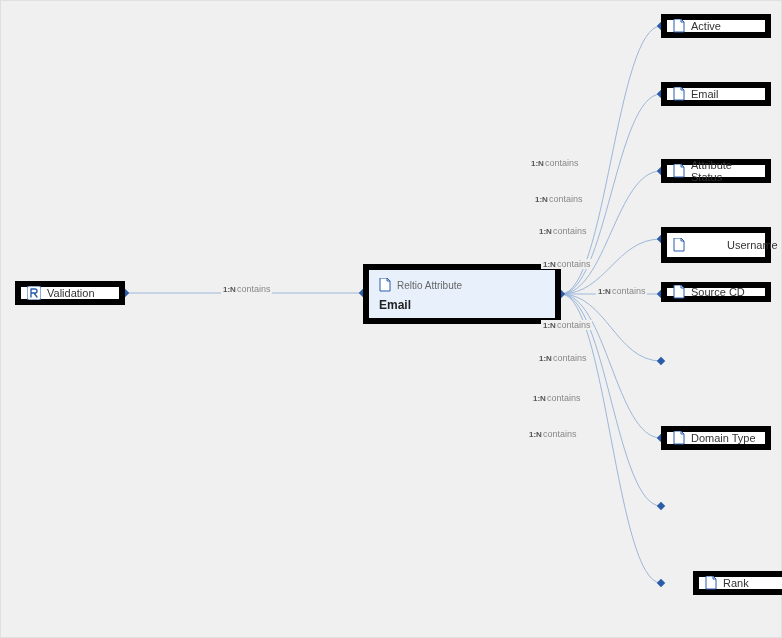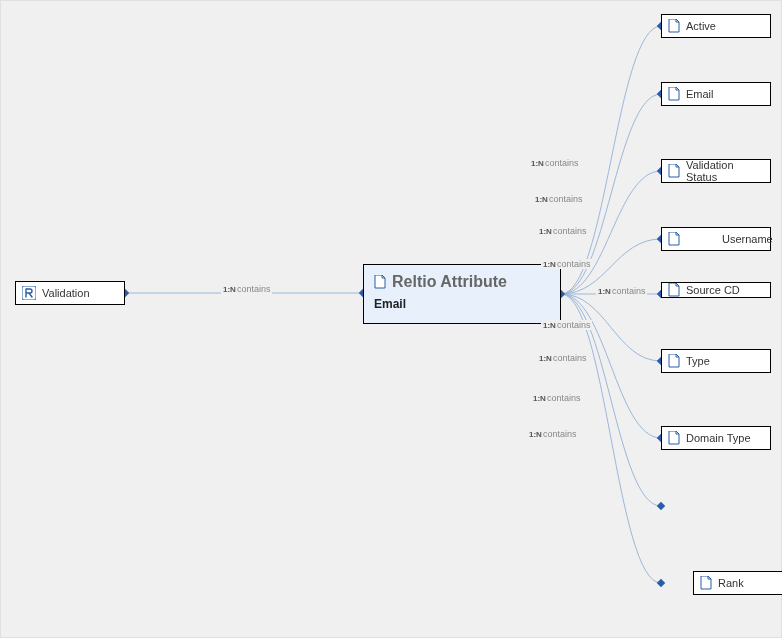--- a/index.html
+++ b/index.html
@@ -23,21 +23,21 @@
   svg.edges {
     position: absolute;
     left: 0; top: 0;
     width: 782px;
     height: 638px;
     pointer-events: none;
   }
   .node {
     position: absolute;
     background: #ffffff;
-    border: 1px solid #000000;
+    border: 6px solid #000000;
     box-sizing: border-box;
     display: flex;
     align-items: center;
     padding: 4px 6px;
     gap: 6px;
   }
   .node.center {
     background: #e7f0fb;
     flex-direction: column;
     align-items: flex-start;
@@ -45,22 +45,21 @@
     padding: 8px 10px;
     gap: 6px;
   }
   .node .title-row {
     display: flex;
     align-items: center;
     gap: 6px;
   }
   .node .subtitle {
     color: #666;
-    font-size: 16px;
-    font-weight: bold;
+    font-size: 10px;
   }
   .node .main-title {
     font-weight: 600;
     font-size: 12px;
     color: #222;
   }
   .page-icon {
     width: 12px;
     height: 14px;
     flex: 0 0 auto;
@@ -165,40 +164,34 @@
   <div class="node" style="left:660px; top:81px; width:110px; height:24px;">
     <svg class="page-icon" viewBox="0 0 12 14">
         <use href="#pageIcon"></use>
       </svg>
     <span>Email</span>
   </div>
   <div class="node" style="left:660px; top:158px; width:110px; height:24px;">
     <svg class="page-icon" viewBox="0 0 12 14">
         <use href="#pageIcon"></use>
       </svg>
-    <span>Validation Status</span>
-  </div>
-  <div class="node" style="left:660px; top:226px; width:110px; height:24px;gap:42px;">
+    <span>Attribute Status</span>
+  </div>
+  <div class="node" style="left:660px; top:226px; width:110px; height:36px;gap:42px;">
     <svg class="page-icon" viewBox="0 0 12 14">
         <use href="#pageIcon"></use>
       </svg>
     <span>Username</span>
   </div>
   <div class="node" style="left:660px; top:281px; width:110px; height:16px;">
     <svg class="page-icon" viewBox="0 0 12 14">
         <use href="#pageIcon"></use>
       </svg>
     <span>Source CD</span>
   </div>
-  <div class="node" style="left:660px; top:348px; width:110px; height:24px;">
-    <svg class="page-icon" viewBox="0 0 12 14">
-        <use href="#pageIcon"></use>
-      </svg>
-    <span>Type</span>
-  </div>
   <div class="node" style="left:660px; top:425px; width:110px; height:24px;">
     <svg class="page-icon" viewBox="0 0 12 14">
         <use href="#pageIcon"></use>
       </svg>
     <span>Domain Type</span>
   </div>
   <div class="node" style="left:692px; top:570px; width:110px; height:24px;">
     <svg class="page-icon" viewBox="0 0 12 14">
         <use href="#pageIcon"></use>
       </svg>

